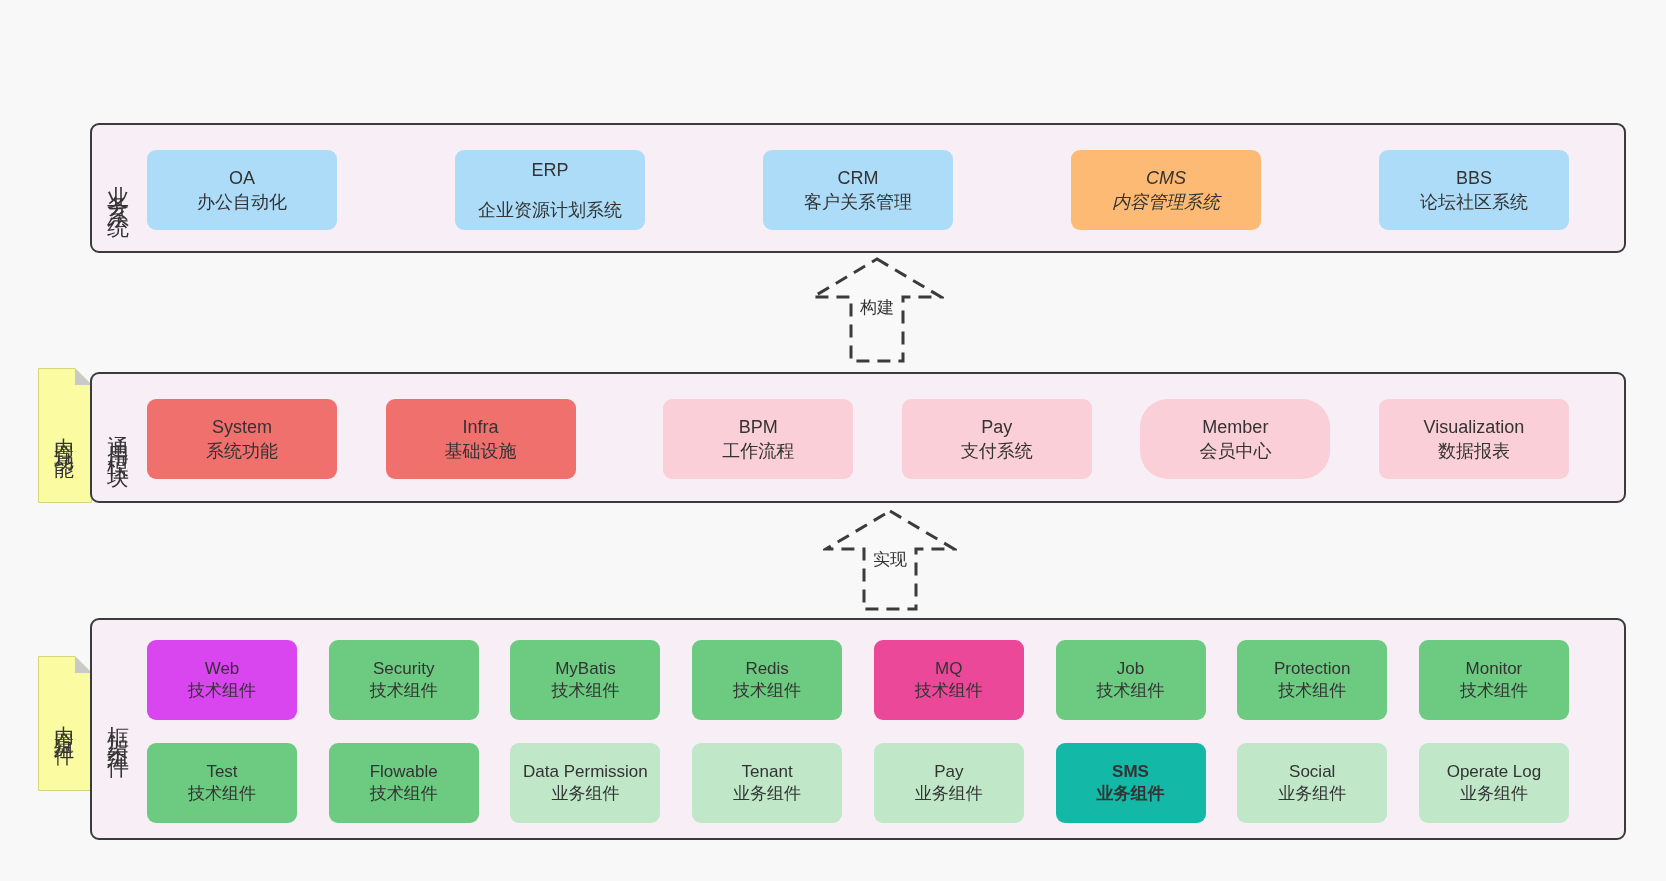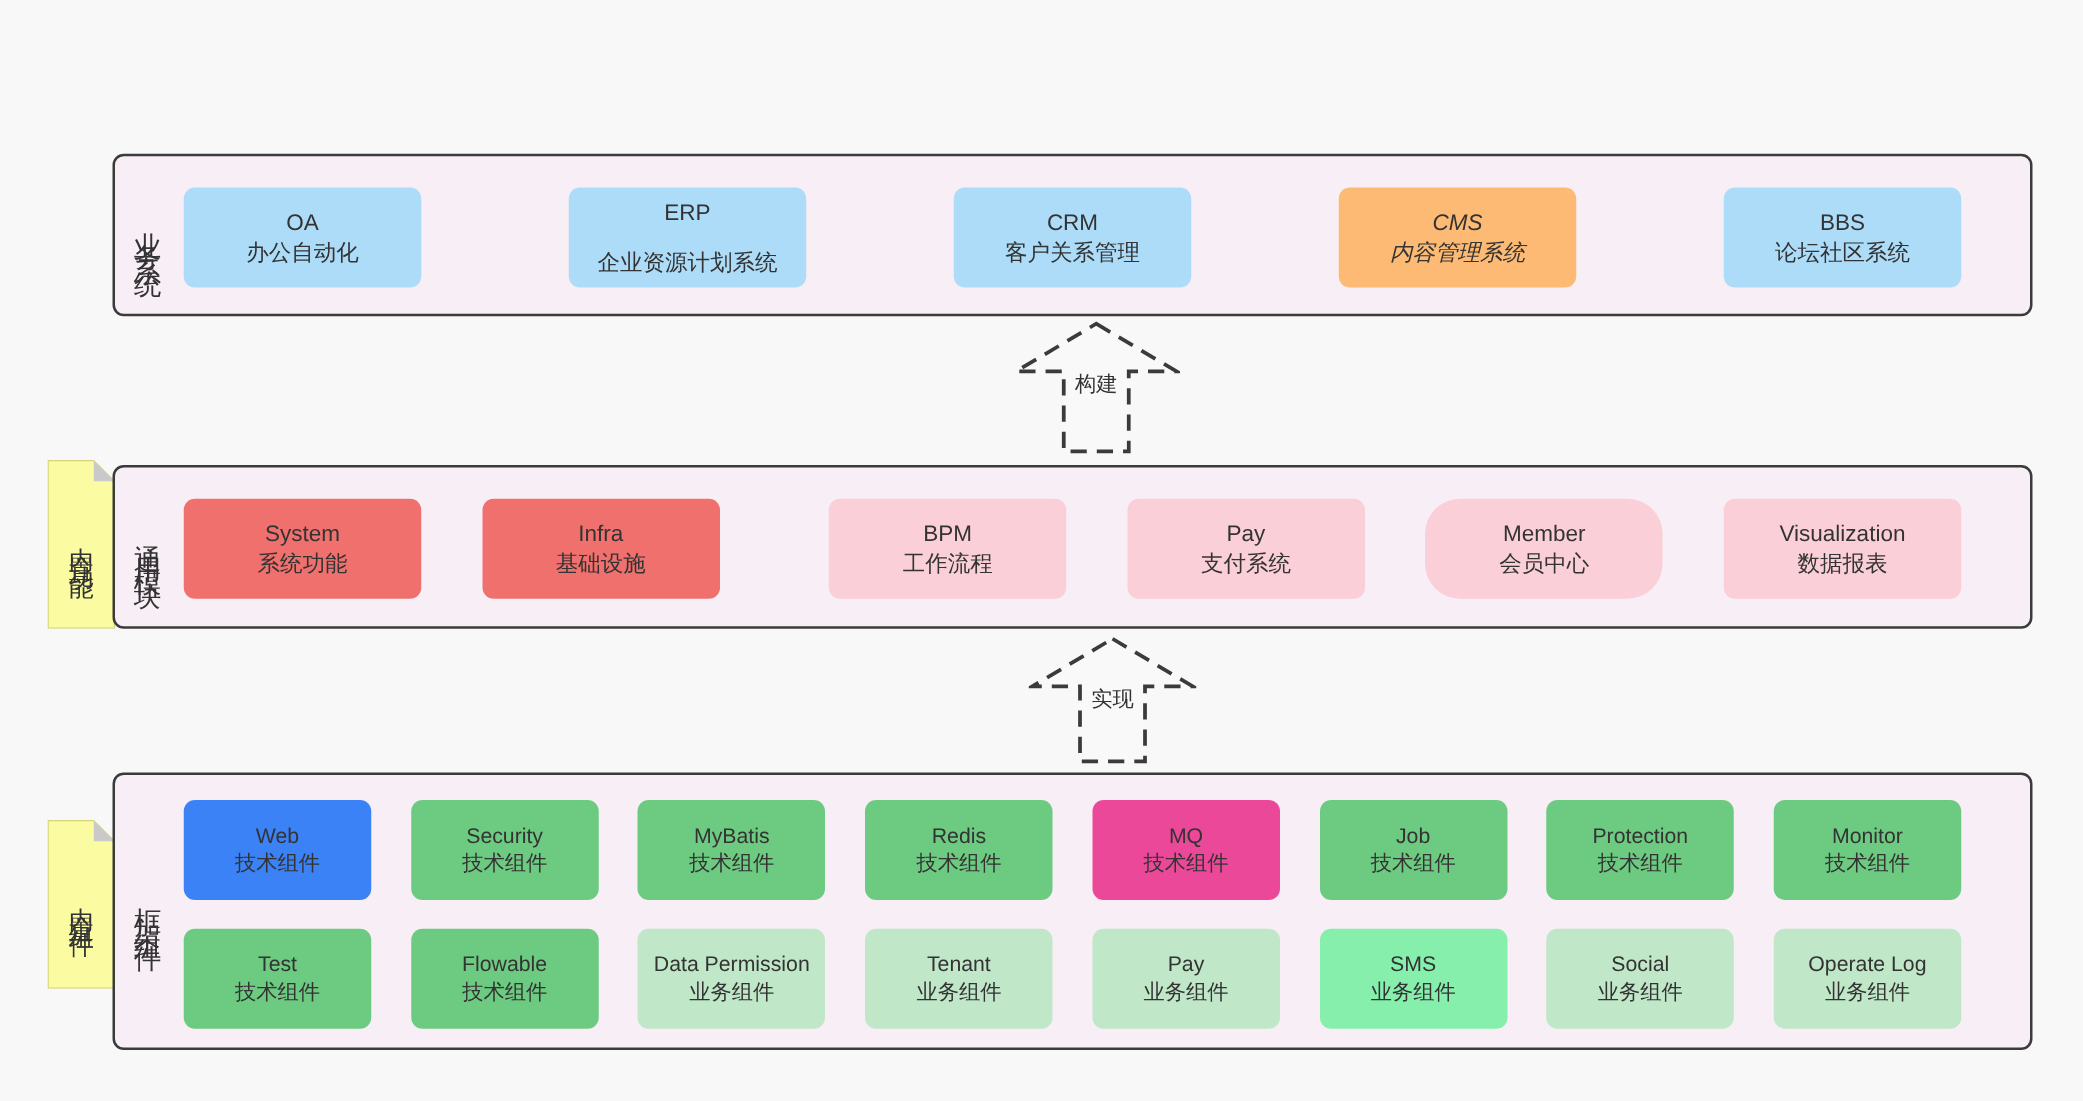--- a/index.html
+++ b/index.html
@@ -120,21 +120,21 @@
     <svg width="54" height="135" viewBox="0 0 54 135">
       <polygon points="0.5,0.5 37,0.5 53.5,17 53.5,134.5 0.5,134.5" fill="#fbfba1" stroke="#d4d47e" stroke-width="1"></polygon>
       <polygon points="37,0.5 53.5,17 37,17" fill="#c9c9c9"></polygon>
     </svg>
     <div class="note-text">内置组件</div>
   </div>
 
   <div class="band band-3">
     <div class="side-label">框架组件</div>
     <div class="boxes boxes-narrow row-b3a">
-        <div class="box" style="background: #3b82f6;">
+        <div class="box" style="background: #d946ef;">
           <div class="box-name">Web</div>
           <div class="box-desc">技术组件</div>
         </div>
         <div class="box" style="background: rgb(109, 202, 129);">
           <div class="box-name">Security</div>
           <div class="box-desc">技术组件</div>
         </div>
         <div class="box" style="background: rgb(109, 202, 129);">
           <div class="box-name">MyBatis</div>
           <div class="box-desc">技术组件</div>
@@ -174,21 +174,21 @@
           <div class="box-desc">业务组件</div>
         </div>
         <div class="box" style="background: rgb(191, 231, 200);">
           <div class="box-name">Tenant</div>
           <div class="box-desc">业务组件</div>
         </div>
         <div class="box" style="background: rgb(191, 231, 200);">
           <div class="box-name">Pay</div>
           <div class="box-desc">业务组件</div>
         </div>
-        <div class="box" style="background: #86efac;">
+        <div class="box" style="background: #14b8a6; font-weight: bold;">
           <div class="box-name">SMS</div>
           <div class="box-desc">业务组件</div>
         </div>
         <div class="box" style="background: rgb(191, 231, 200);">
           <div class="box-name">Social</div>
           <div class="box-desc">业务组件</div>
         </div>
         <div class="box" style="background: rgb(191, 231, 200);">
           <div class="box-name">Operate Log</div>
           <div class="box-desc">业务组件</div>

